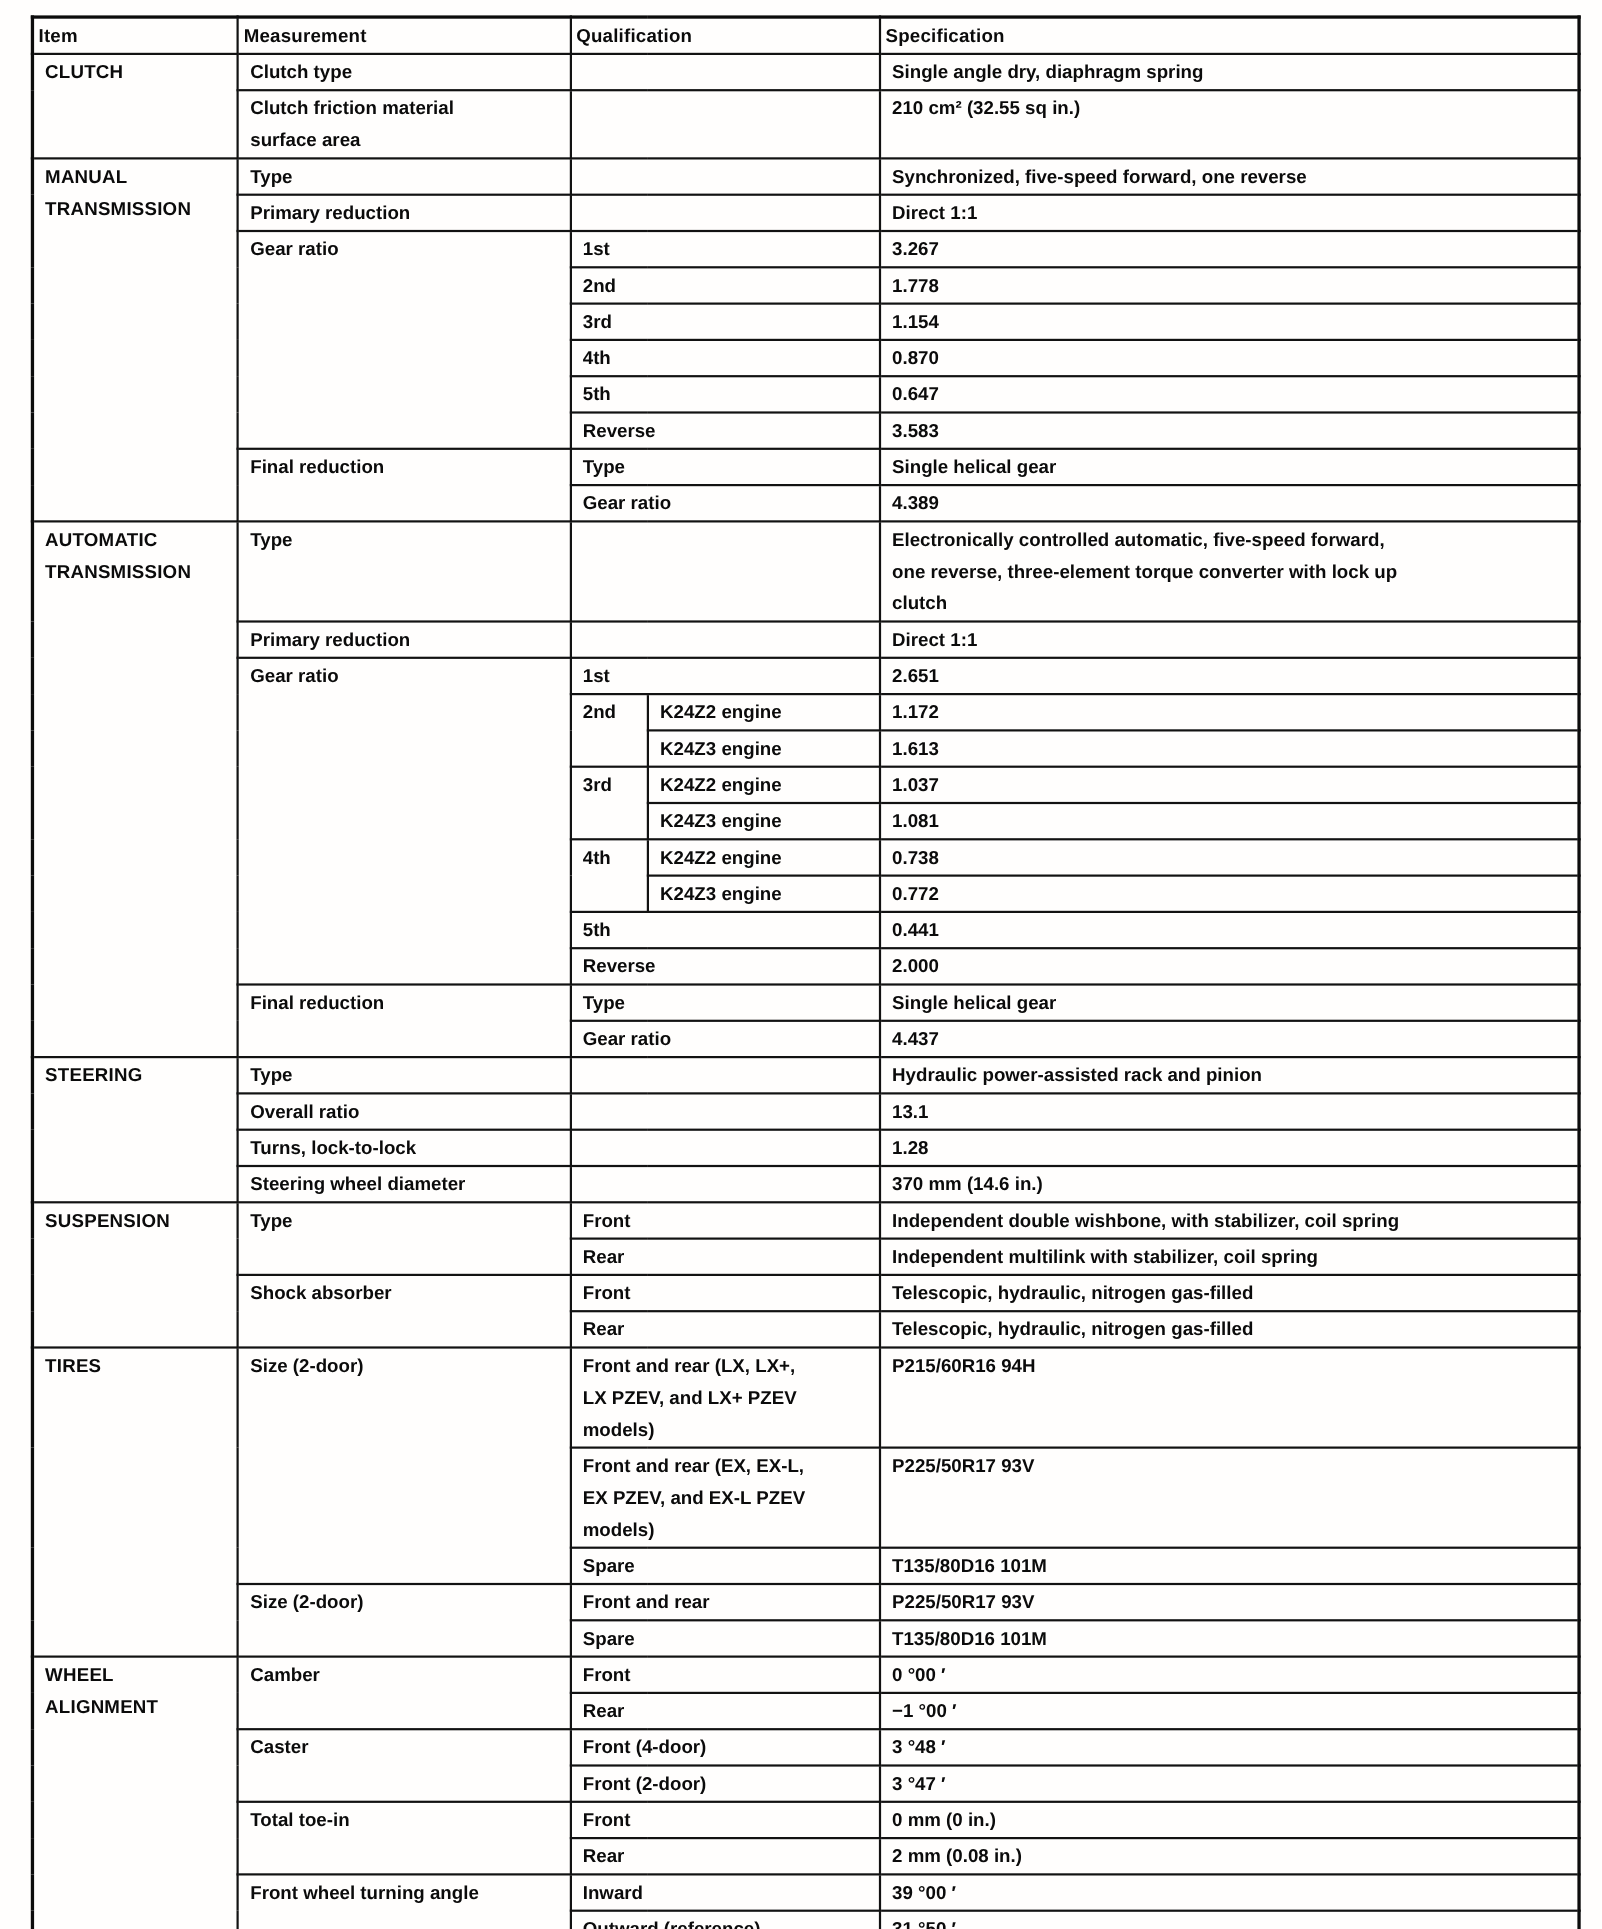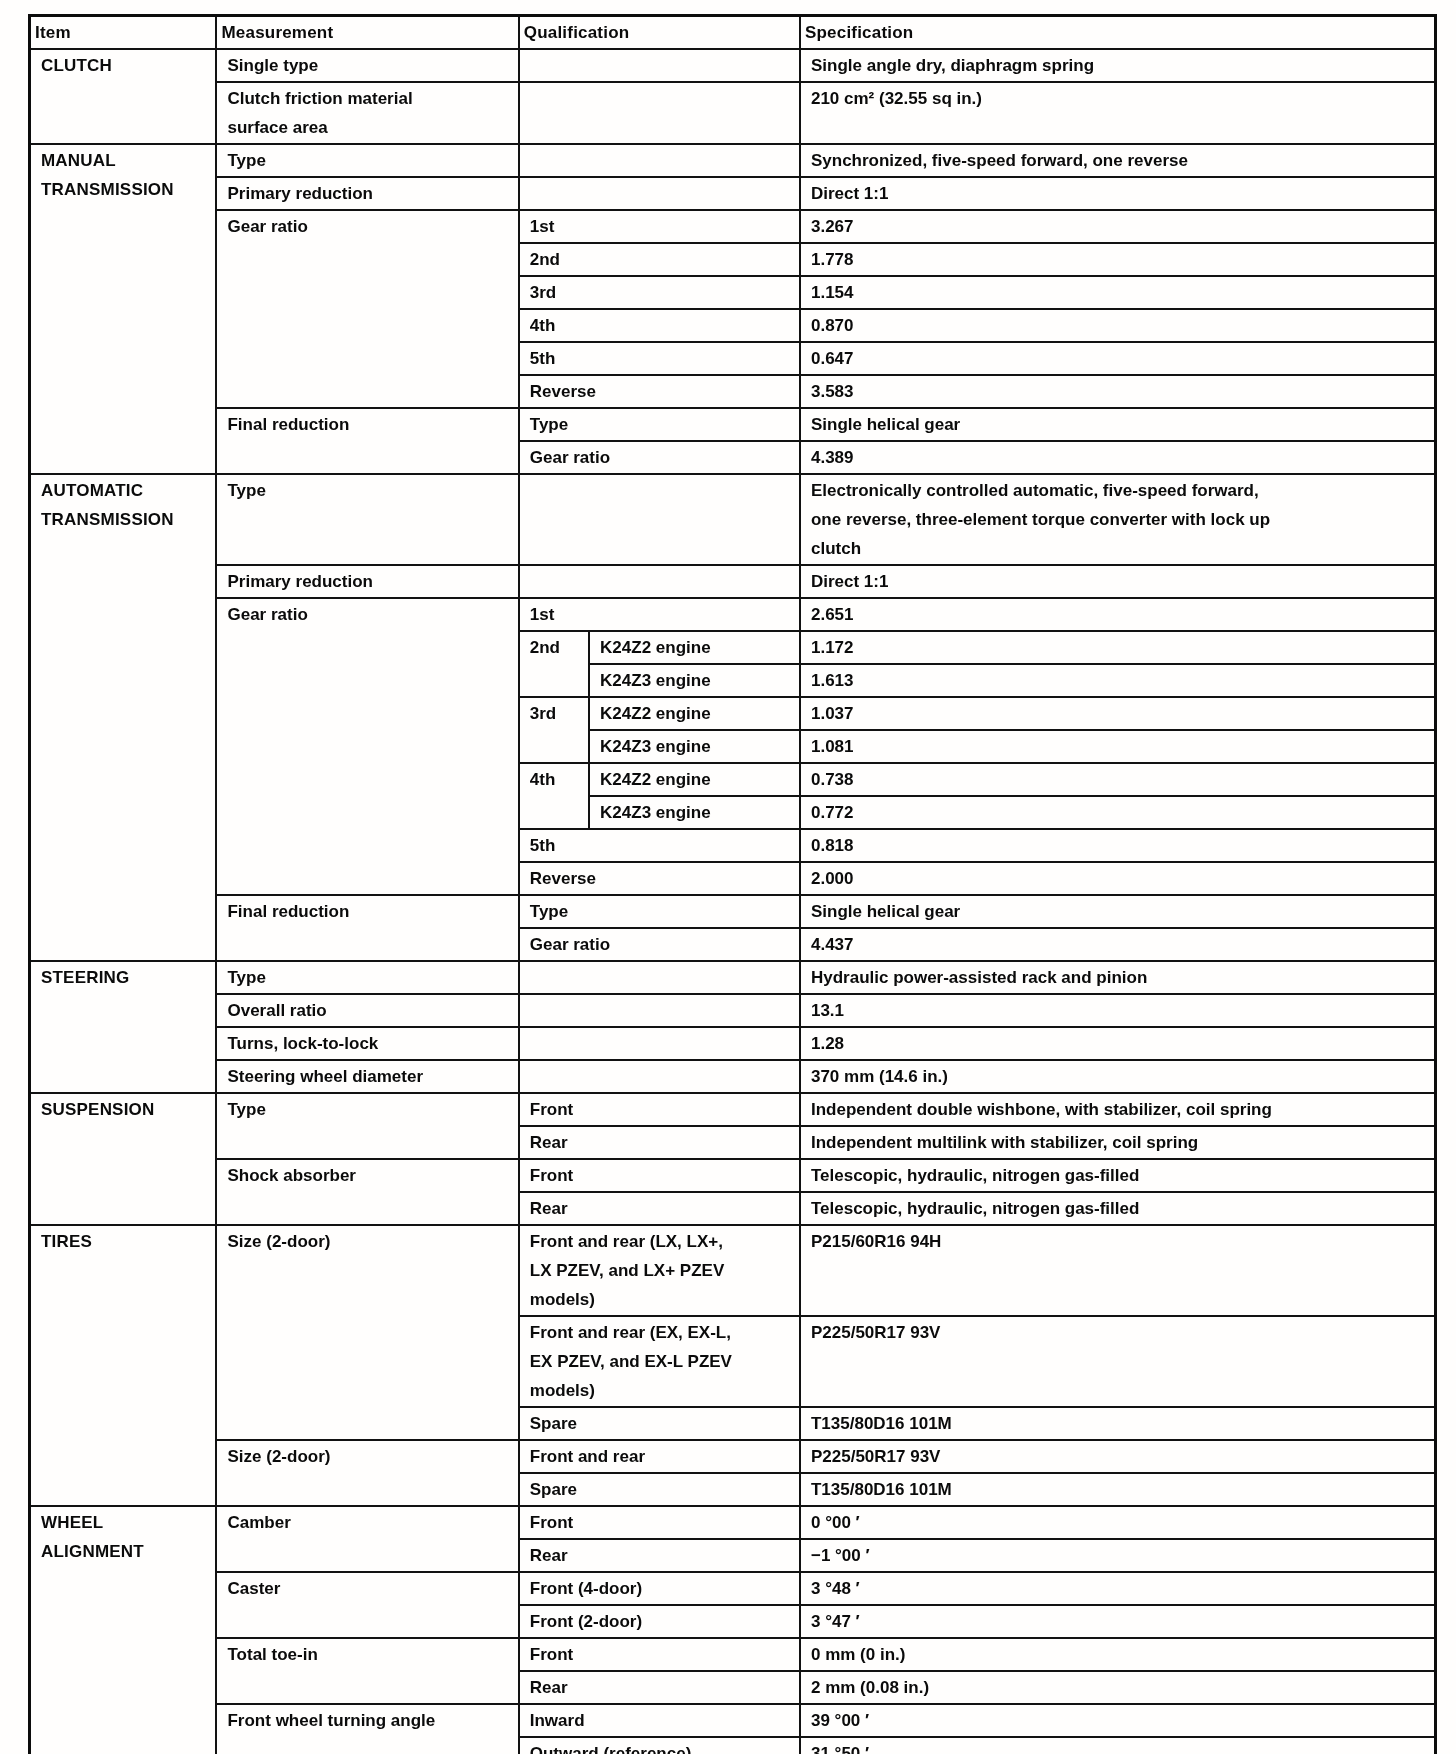--- a/index.html
+++ b/index.html
@@ -76,21 +76,21 @@
       <tr>
           <th>Item</th>
           <th>Measurement</th>
           <th colspan="2">Qualification</th>
           <th>Specification</th>
         </tr>
     </thead>
     <tbody>
         <tr>
           <td class="i" rowspan="2">CLUTCH</td>
-          <td class="m">Single type</td>
+          <td class="m">Clutch type</td>
           <td class="q" colspan="2"></td>
           <td class="s">Single angle dry, diaphragm spring</td>
         </tr>
         <tr>
           <td class="m">Clutch friction material
 surface area</td>
           <td class="q" colspan="2"></td>
           <td class="s">210 cm² (32.55 sq in.)</td>
         </tr>
         <tr>
@@ -180,21 +180,21 @@
           <td class="qg" rowspan="2">4th</td>
           <td class="qe">K24Z2 engine</td>
           <td class="s">0.738</td>
         </tr>
         <tr>
           <td class="qe">K24Z3 engine</td>
           <td class="s">0.772</td>
         </tr>
         <tr>
           <td class="q" colspan="2">5th</td>
-          <td class="s">0.818</td>
+          <td class="s">0.441</td>
         </tr>
         <tr>
           <td class="q" colspan="2">Reverse</td>
           <td class="s">2.000</td>
         </tr>
         <tr>
           <td class="m" rowspan="2">Final reduction</td>
           <td class="q" colspan="2">Type</td>
           <td class="s">Single helical gear</td>
         </tr>

